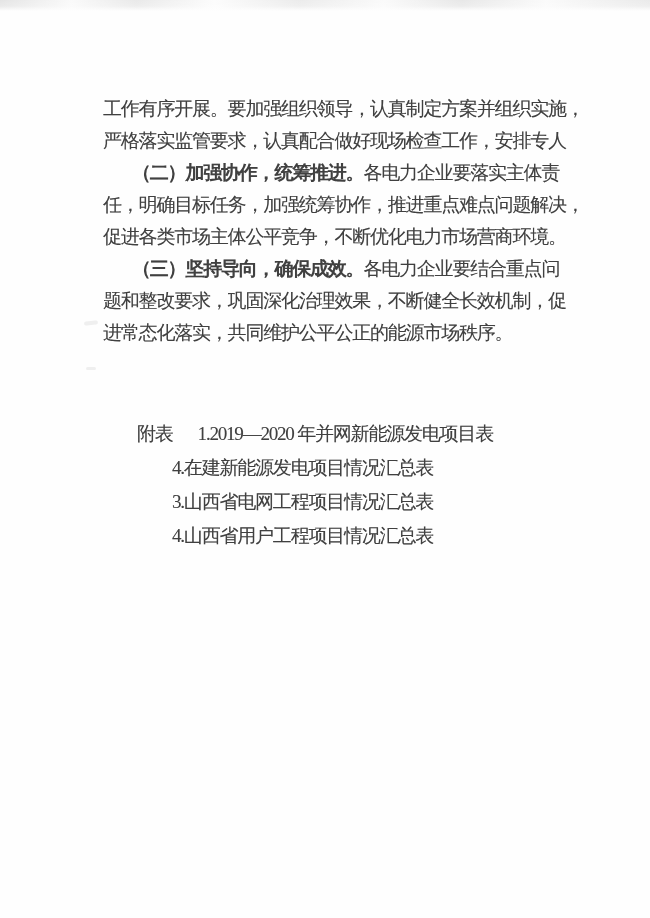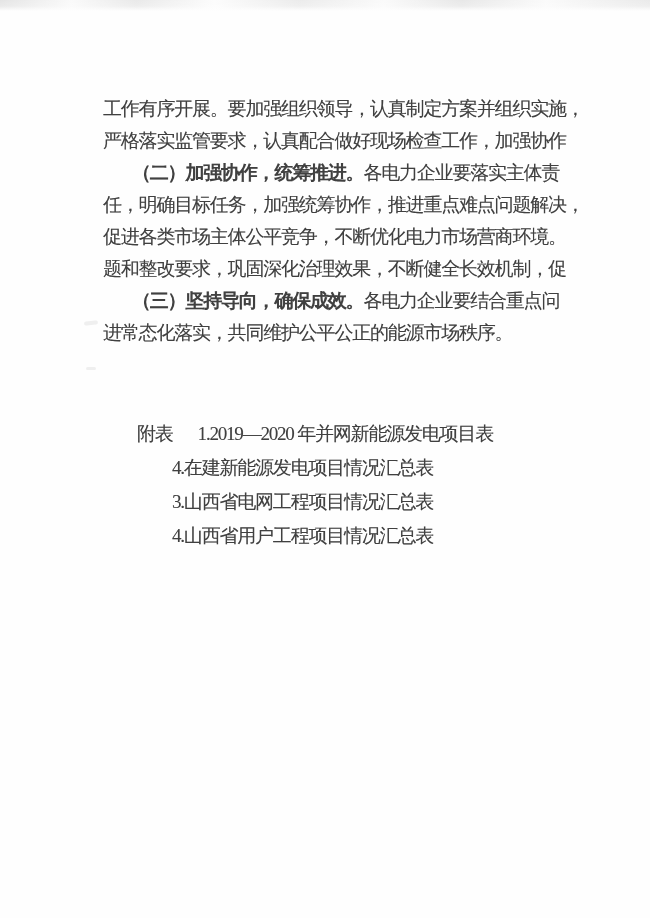--- a/index.html
+++ b/index.html
@@ -74,32 +74,32 @@
 <body>
 
 <div class="page">
 
   <div class="scan-band"></div>
   <div class="smudge s1"></div>
   <div class="smudge s2"></div>
 
   <div class="body-text">
     <div class="line">工作有序开展。要加强组织领导，认真制定方案并组织实施，</div>
-    <div class="line">严格落实监管要求，认真配合做好现场检查工作，加强协作</div>
+    <div class="line">严格落实监管要求，认真配合做好现场检查工作，安排专人</div>
 
     <div class="line indent">
       <span class="lead">（二）加强协作，统筹推进。</span><span>各电力企业要落实主体责</span>
     </div>
     <div class="line">任，明确目标任务，加强统筹协作，推进重点难点问题解决，</div>
     <div class="line">促进各类市场主体公平竞争，不断优化电力市场营商环境。</div>
 
-    <div class="line">题和整改要求，巩固深化治理效果，不断健全长效机制，促</div>
     <div class="line indent">
       <span class="lead">（三）坚持导向，确保成效。</span><span>各电力企业要结合重点问</span>
     </div>
+    <div class="line">题和整改要求，巩固深化治理效果，不断健全长效机制，促</div>
     <div class="line">进常态化落实，共同维护公平公正的能源市场秩序。</div>
   </div>
 
   <div class="attachments">
     <div class="att-line">
       <span class="att-label">附表</span><span>1.2019—2020 年并网新能源发电项目表</span>
     </div>
     <div class="att-line sub">4.在建新能源发电项目情况汇总表</div>
     <div class="att-line sub">3.山西省电网工程项目情况汇总表</div>
     <div class="att-line sub">4.山西省用户工程项目情况汇总表</div>

